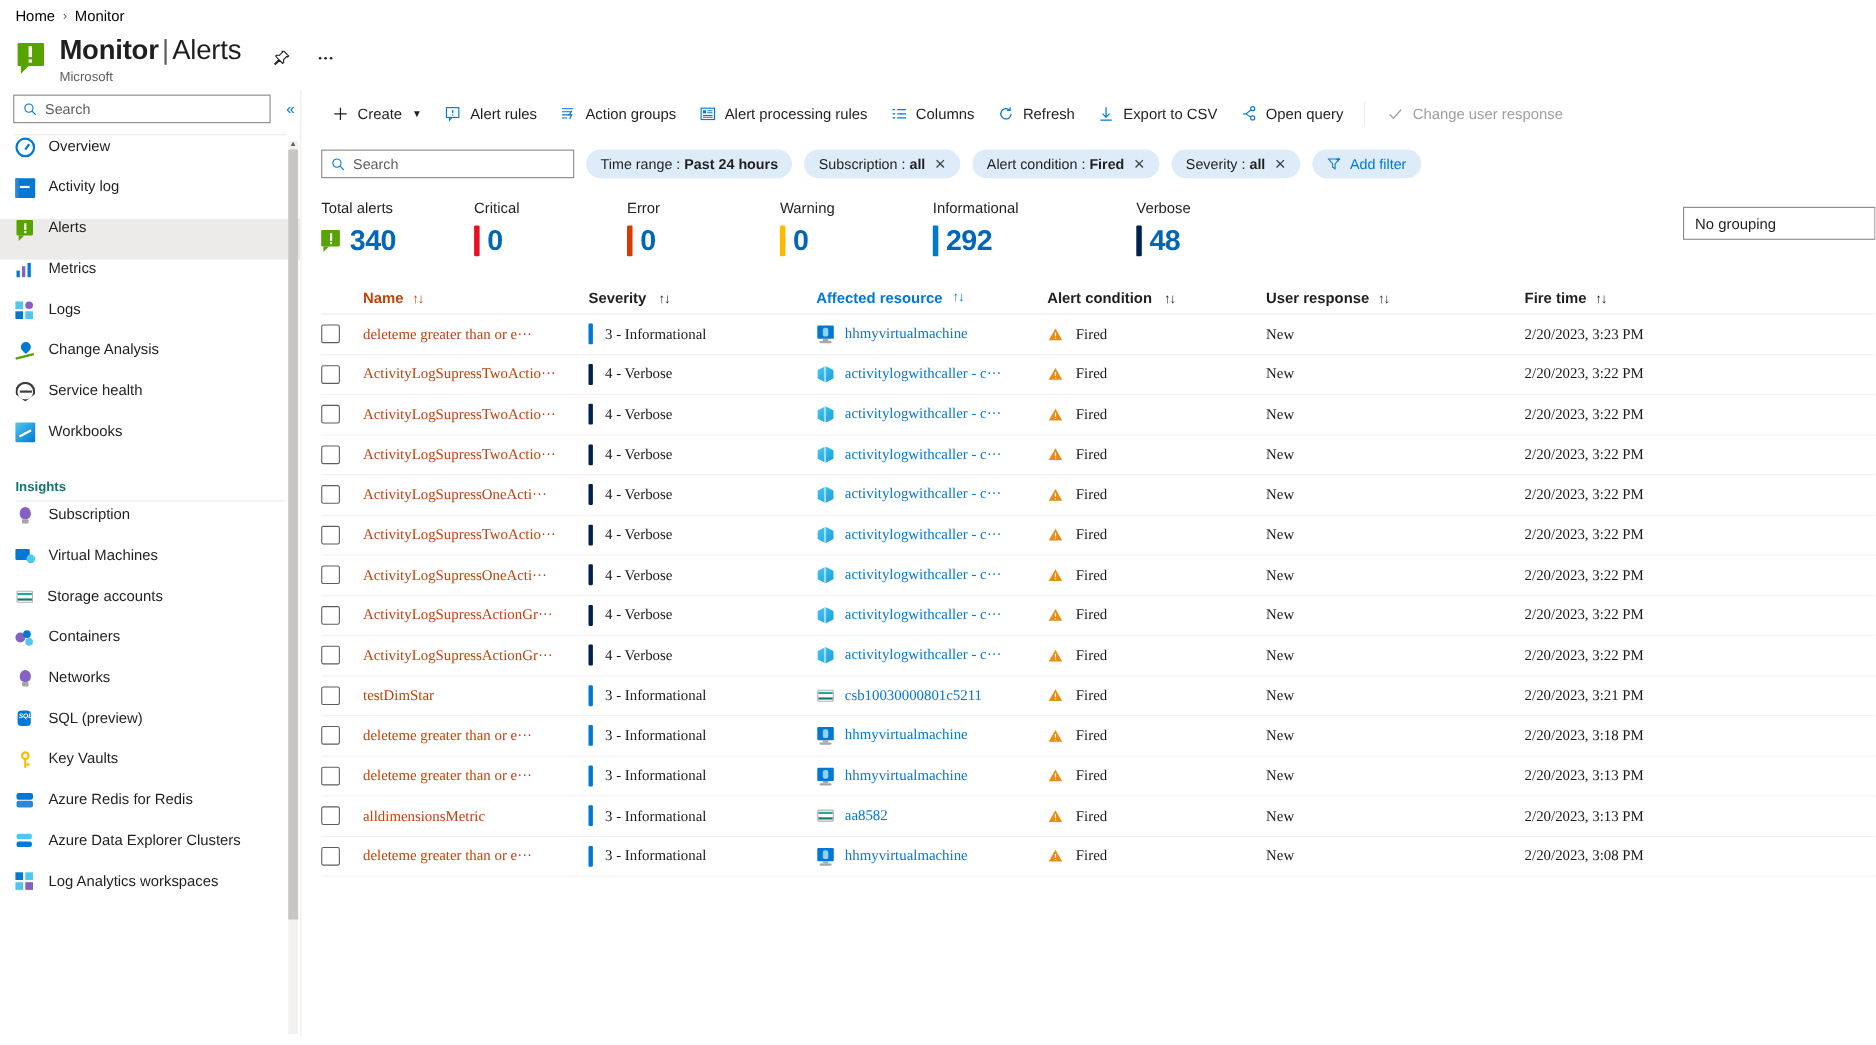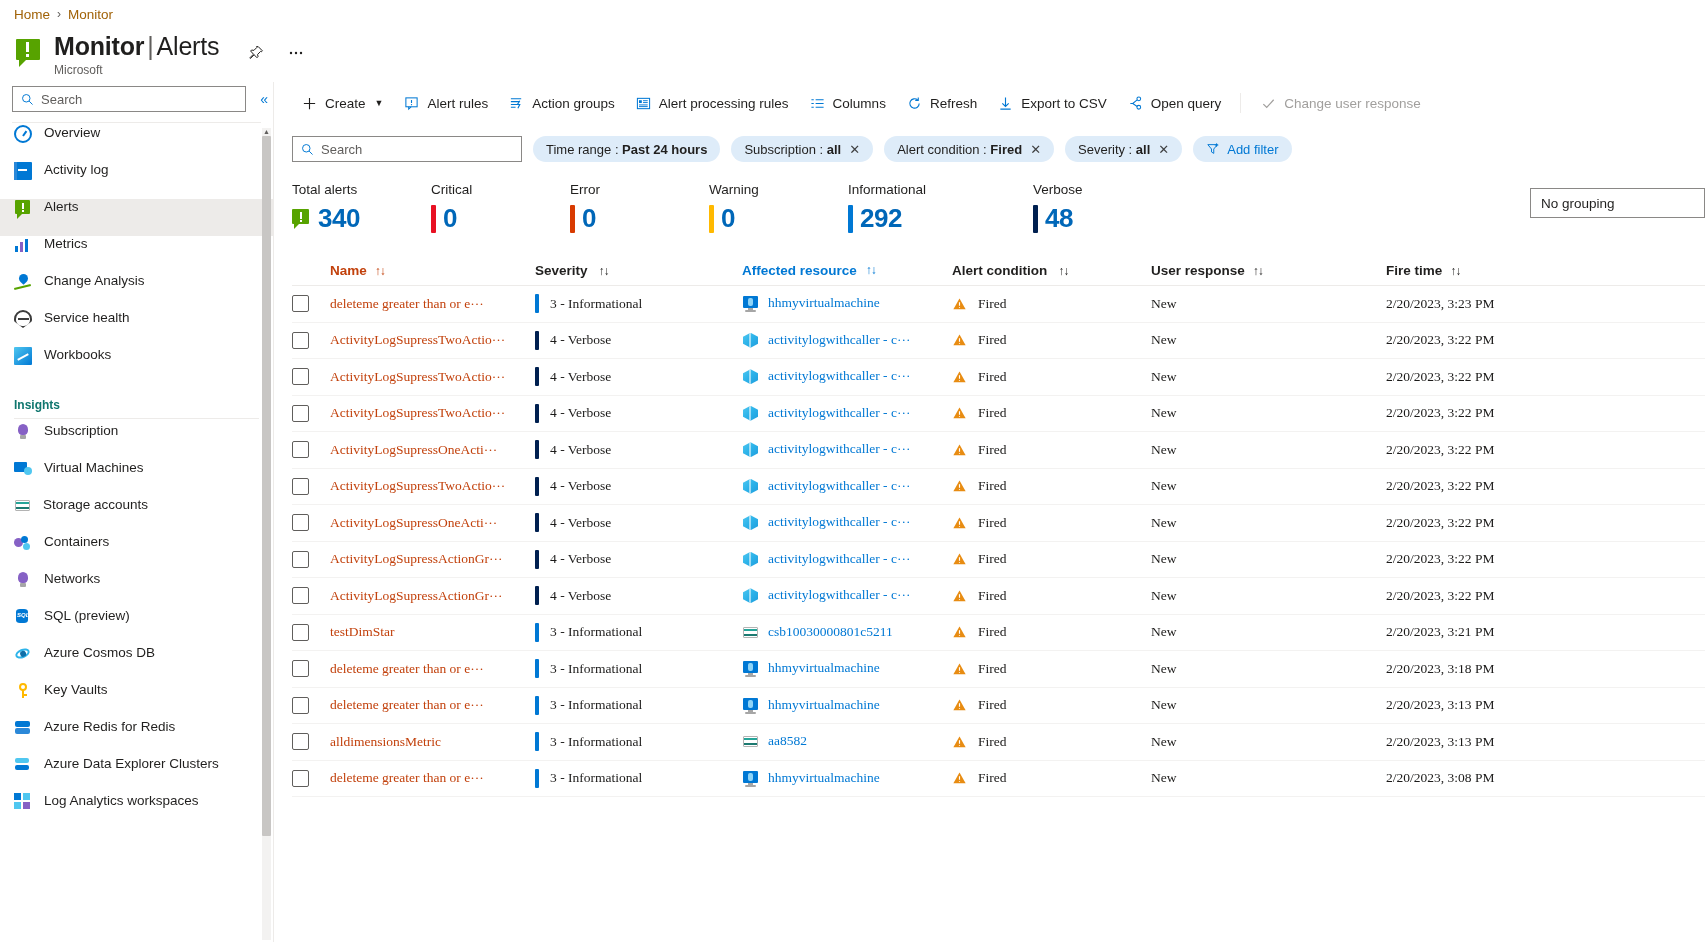--- a/index.html
+++ b/index.html
@@ -14,21 +14,21 @@
   body { font-size: 13px; }
 
   
   .breadcrumb {
     height: 24px;
     padding: 4px 0 0 14px;
     font-size: 13.5px;
     display: flex; align-items: center; gap: 7px;
     white-space: nowrap;
   }
-  .bc-link { color: #a16207; cursor: pointer; }
+  .bc-link { color: #000000; cursor: pointer; }
   .bc-sep { color: #605e5c; font-size: 12px; }
 
   
   .title-row {
     display: flex; align-items: flex-start;
     padding: 6px 0 0 14px;
     height: 58px;
   }
   .title-icon {
     width: 30px; height: 30px;
@@ -427,20 +427,31 @@
             <span class="ni ni-metrics">
               <i class="bar m1"></i>
               <i class="bar m2"></i>
               <i class="bar m3"></i>
             </span>
           </span>
         <span>Metrics</span>
       </div>
       <div class="nav-item">
         <span class="nav-ico">
+            <span class="ni ni-logs">
+              <i class="sq l1"></i>
+              <i class="sq l2"></i>
+              <i class="sq l3"></i>
+              <i class="sq l4"></i>
+            </span>
+          </span>
+        <span>Logs</span>
+      </div>
+      <div class="nav-item">
+        <span class="nav-ico">
             <span class="ni ni-change">
               <i class="ln"></i>
               <i class="pin"></i>
             </span>
           </span>
         <span>Change Analysis</span>
       </div>
       <div class="nav-item">
         <span class="nav-ico">
             <span class="ni ni-health"></span>
@@ -503,26 +514,20 @@
         <span>Networks</span>
       </div>
       <div class="nav-item">
         <span class="nav-ico">
             <span class="ni ni-sql">
               <i class="cyl"></i>
               <i class="txt">SQL</i>
             </span>
           </span>
         <span>SQL (preview)</span>
-      </div>
-      <div class="nav-item">
-        <span class="nav-ico">
-            <span class="ni ni-cosmos"></span>
-          </span>
-        <span>Azure Cosmos DB</span>
       </div>
       <div class="nav-item">
         <span class="nav-ico">
             <span class="ni ni-key">
               <i class="head"></i>
               <i class="shaft"></i>
               <i class="t1"></i>
             </span>
           </span>
         <span>Key Vaults</span>

